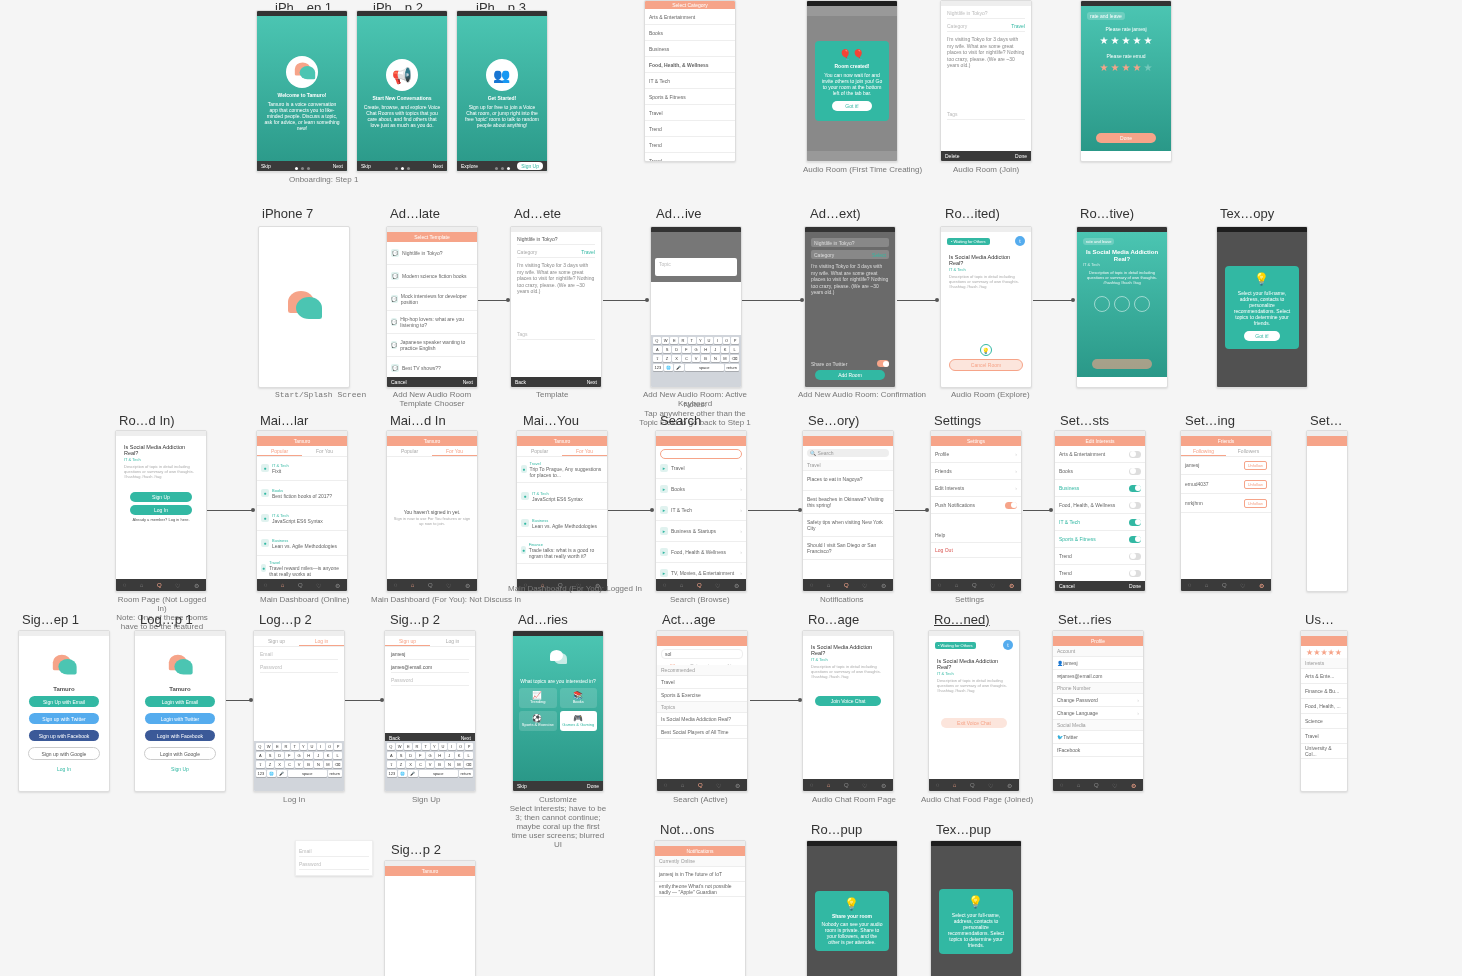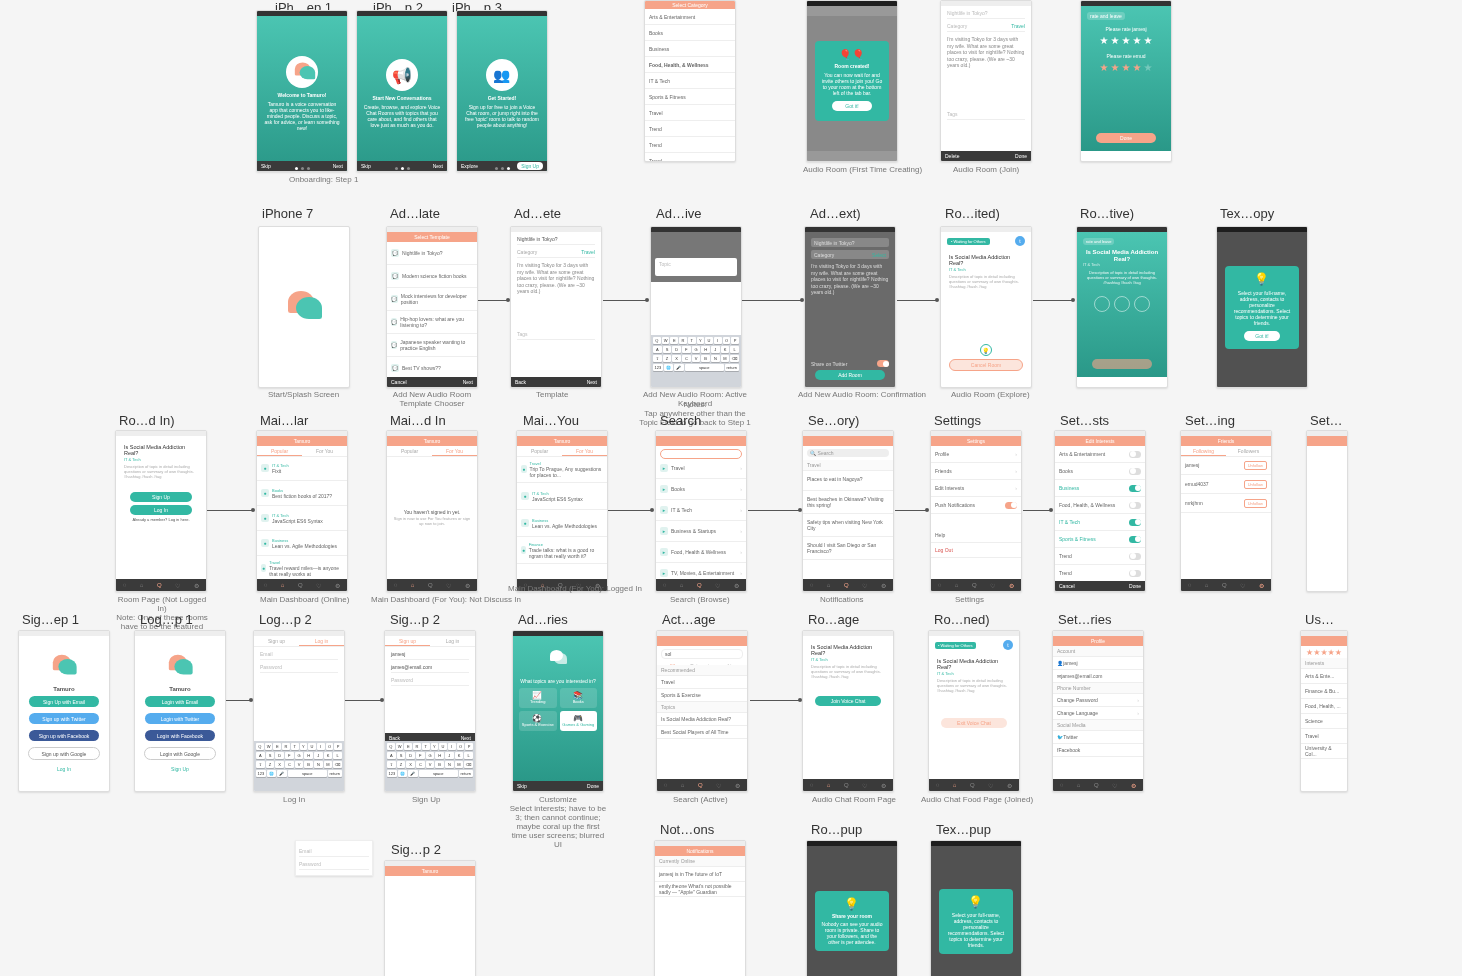--- a/index.html
+++ b/index.html
@@ -69,21 +69,21 @@
 .connector{position:absolute;height:1px;background:#555;}
 .connector::after{content:"";position:absolute;right:-2px;top:-2px;width:4px;height:4px;background:#555;border-radius:50%;}
 </style>
 </head>
 <body>
 
 <div class="canvas">
 
 <div class="artboard-label" style="left:275px;top:0px;">iPh…ep 1</div>
 <div class="artboard-label" style="left:373px;top:0px;">iPh…p 2</div>
-<div class="artboard-label" style="left:452px;top:0px;">iPh…p 3</div>
+<div class="artboard-label" style="left:476px;top:0px;">iPh…p 3</div>
 
 <div class="screen" style="left:256px;top:10px;">
   <div class="status-bar"></div>
   <div class="gradient-full" style="top:5px;">
     <div class="bubble">
       <div class="logo-bubble teal" style="transform:scale(0.6);">
             <div class="b1"></div>
             <div class="b2"></div>
           </div>
     </div>
@@ -213,21 +213,21 @@
 
 <div class="artboard-label" style="left:262px;top:206px;">iPhone 7</div>
 <div class="screen" style="left:258px;top:226px;">
   <div style="position:absolute;top:0;left:0;right:0;bottom:0;display:flex;align-items:center;justify-content:center;">
     <div class="logo-bubble teal">
           <div class="b1"></div>
           <div class="b2"></div>
         </div>
   </div>
 </div>
-<div class="artboard-caption" style="left:268px;top:390px;">Start/Splash Screen</div>
+<div class="artboard-caption" style="left:275px;top:390px;font-family:Liberation Mono, monospace;">Start/Splash Screen</div>
 
 <div class="artboard-label" style="left:390px;top:206px;">Ad…late</div>
 <div class="screen" style="left:386px;top:226px;">
   <div class="status-bar light"></div>
   <div class="nav-bar coral">Select Template</div>
   <div id="tmpl-list" style="position:absolute;top:15px;left:0;right:0;bottom:10px;overflow:hidden;">
         <div class="list-row" style="height: 22px;">
           <div class="lead-ico">💬</div>
           <span>Nightlife in Tokyo?</span>
         </div>
@@ -974,21 +974,21 @@
   <div class="tab-bar">
         <span>◌</span>
         <span class="sel">⌂</span>
         <span>Q</span>
         <span>♡</span>
         <span>⚙</span>
       </div>
 </div>
 <div class="artboard-caption" style="left:812px;top:795px;">Audio Chat Room Page</div>
 
-<div class="artboard-label" style="left:934px;top:612px;">Ro…ned)</div>
+<div class="artboard-label" style="left:934px;top:612px;text-decoration:underline;">Ro…ned)</div>
 <div class="screen" style="left:928px;top:630px;">
   <div class="status-bar light"></div>
   <div class="body-white" style="top:5px;">
     <div style="margin:4px 6px;display:flex;align-items:center;">
           <span class="tag" style="background:#32b8a3;color:#fff;">• Waiting for Others</span>
           <span style="margin-left:auto;width:10px;height:10px;background:#55acee;border-radius:50%;color:#fff;font-size:5px;display:flex;align-items:center;justify-content:center;">t</span>
         </div>
     <div class="card" style="border:none;">
       <div class="t">Is Social Media Addiction Real?</div>
       <div class="s">IT &amp; Tech</div>

